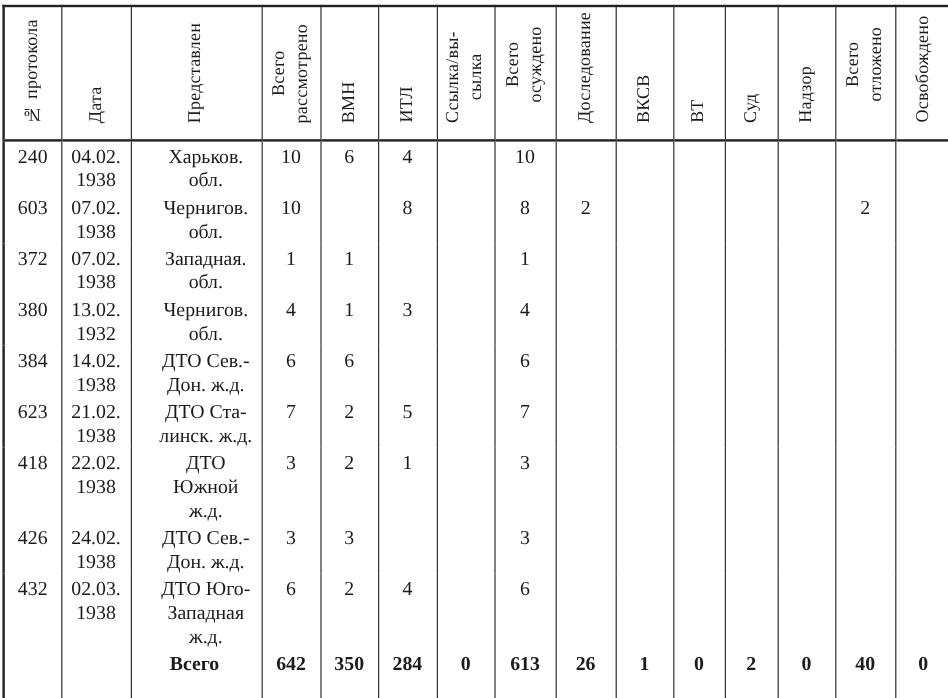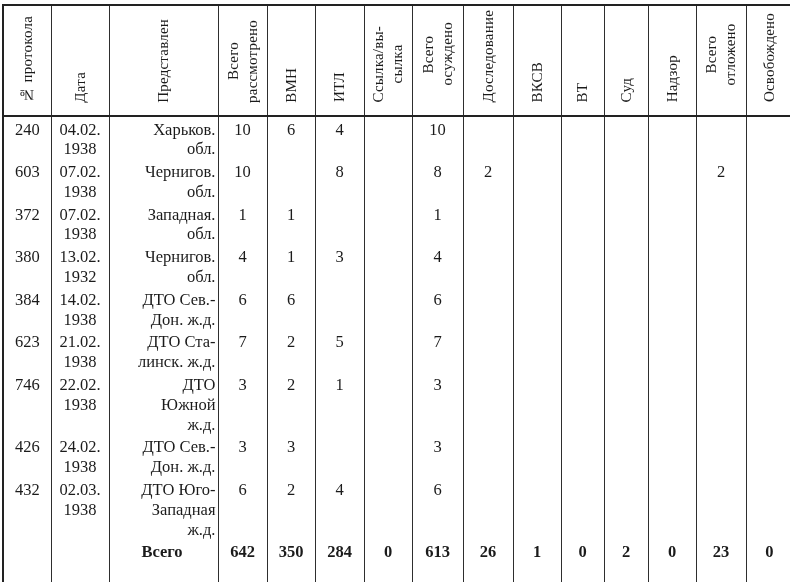--- a/index.html
+++ b/index.html
@@ -50,21 +50,21 @@
     border-right: 1px solid #2e2e2e;
     vertical-align: top;
     text-align: center;
     font-size: 16.5px;
     line-height: 1.2;
     padding: 3px 2px 0 2px;
     white-space: pre-line;
     overflow: hidden;
   }
   td.repr {
-    text-align: right;
+    text-align: center;
     padding-left: 18px;
   }
   tr.data-row { height: 42px; }
   tr.totals-row { height: 30px; }
   tr.totals-row td { font-weight: bold; }
   tr.totals-row td.label {
     padding-right: 5px;
   }
   tr.spacer-row { height: 60px; }
 </style>
@@ -216,21 +216,21 @@
         <td>7</td>
         <td></td>
         <td></td>
         <td></td>
         <td></td>
         <td></td>
         <td></td>
         <td></td>
       </tr>
       <tr class="data-row">
-        <td>746</td>
+        <td>418</td>
         <td>22.02.
 1938</td>
         <td class="repr">ДТО Южной
 ж.д.</td>
         <td>3</td>
         <td>2</td>
         <td>1</td>
         <td></td>
         <td>3</td>
         <td></td>
@@ -286,21 +286,21 @@
         <td>642</td>
         <td>350</td>
         <td>284</td>
         <td>0</td>
         <td>613</td>
         <td>26</td>
         <td>1</td>
         <td>0</td>
         <td>2</td>
         <td>0</td>
-        <td>23</td>
+        <td>40</td>
         <td>0</td>
       </tr>
       <tr class="spacer-row">
         <td></td>
         <td></td>
         <td></td>
         <td></td>
         <td></td>
         <td></td>
         <td></td>

